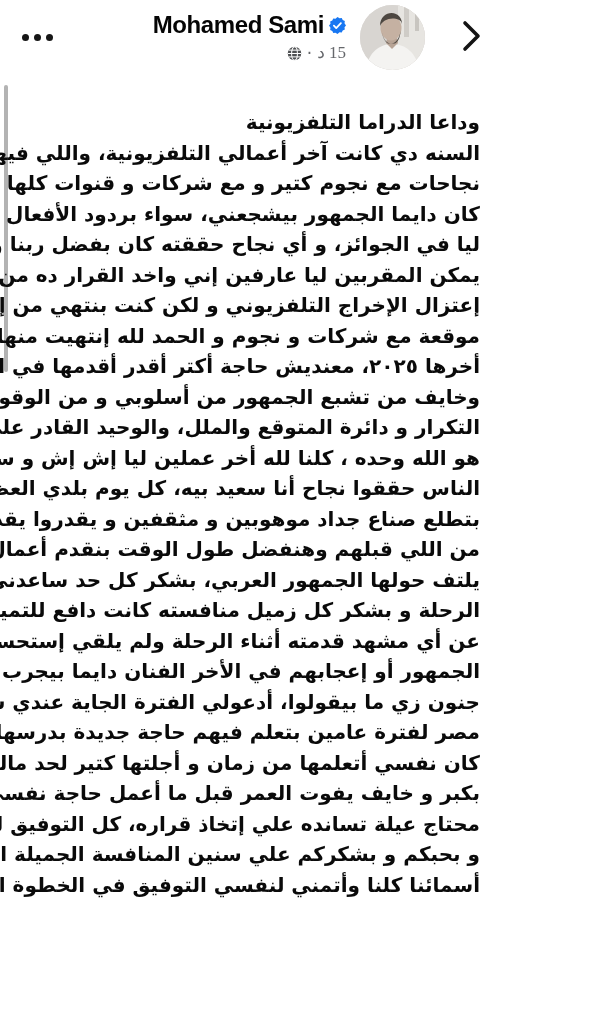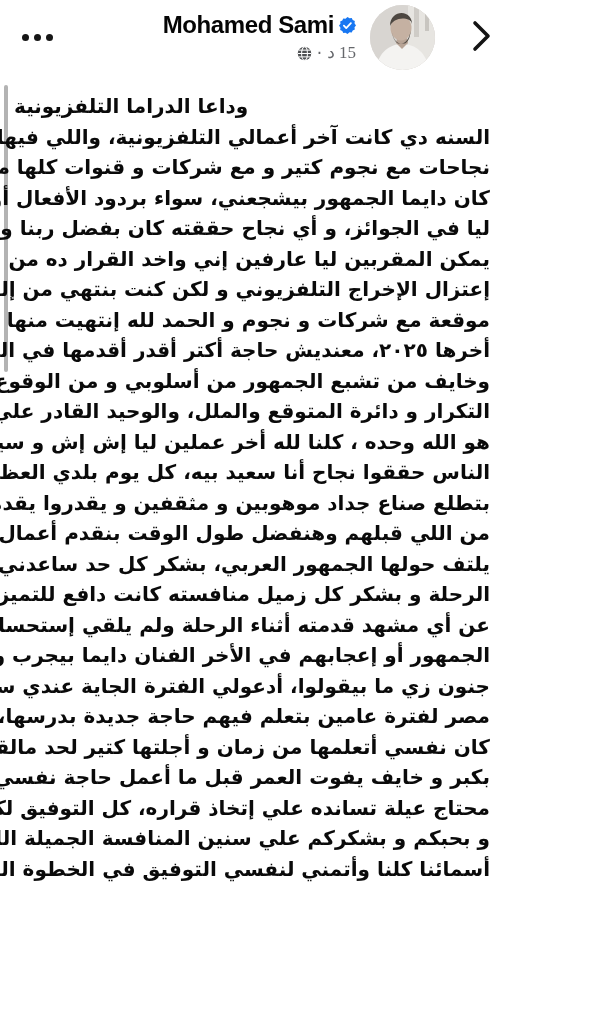--- a/index.html
+++ b/index.html
@@ -1,19 +1,19 @@
 <!DOCTYPE html>
 <html lang="ar"><head>
 <meta charset="utf-8">
 <style>
   html, body { margin: 0; padding: 0; background: #ffffff; }
   body { width: 614px; height: 1024px; font-family: "DejaVu Sans", sans-serif; }
   .screen {
     position: relative; width: 502px; height: 1024px;
-    background: #ffffff; overflow: hidden; padding-left: 10px;
+    background: #ffffff; overflow: hidden;
   }
 
   
   .scrollbar-thumb {
     position: absolute; left: 4px; top: 85px;
     width: 4px; height: 287px;
     background: #b3b3b3; border-radius: 2px;
   }
 
   
@@ -53,23 +53,23 @@
   }
   .timestamp {
     font-family: Liberation Serif, serif;
     font-size: 17px; color: #65676b;
   }
   .meta-sep { font-size: 17px; color: #65676b; }
   .globe { display: inline-flex; margin-top: 1px; }
 
   
   .post-body {
-    position: absolute; top: 91px; right: 0; left: 0;
+    position: absolute; top: 107px; right: 0; left: 0;
     padding: 0 22px 0 14px;
-    direction: rtl; text-align: left;
+    direction: rtl; text-align: right;
   }
   .post-line {
     font-size: 20px; font-weight: 700; color: #0a0a0a;
     line-height: 30.5px; white-space: nowrap;
   }
 </style>
 </head>
 <body>
 
 <div class="screen">

